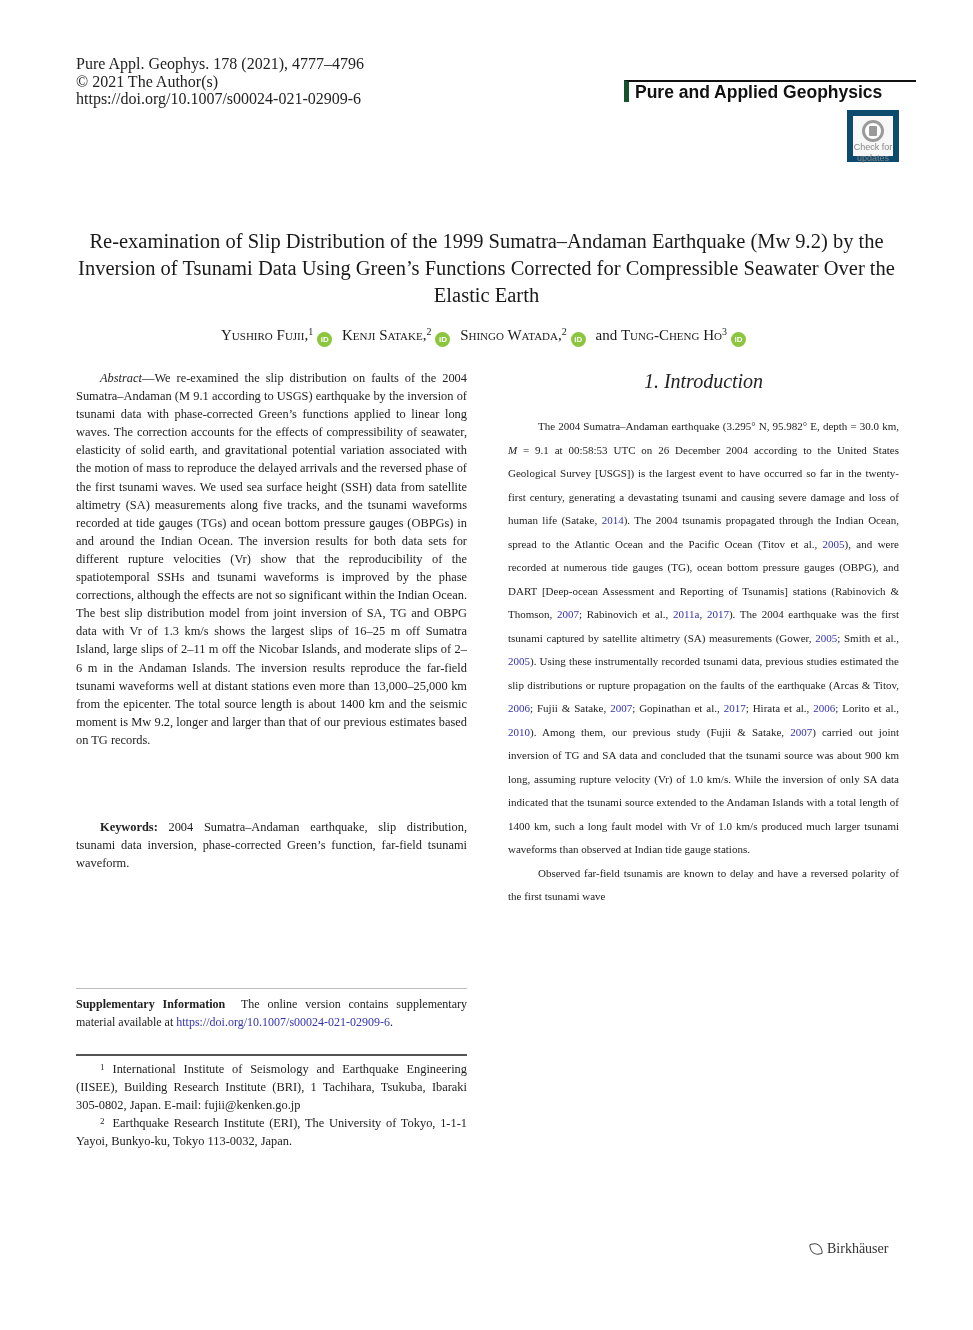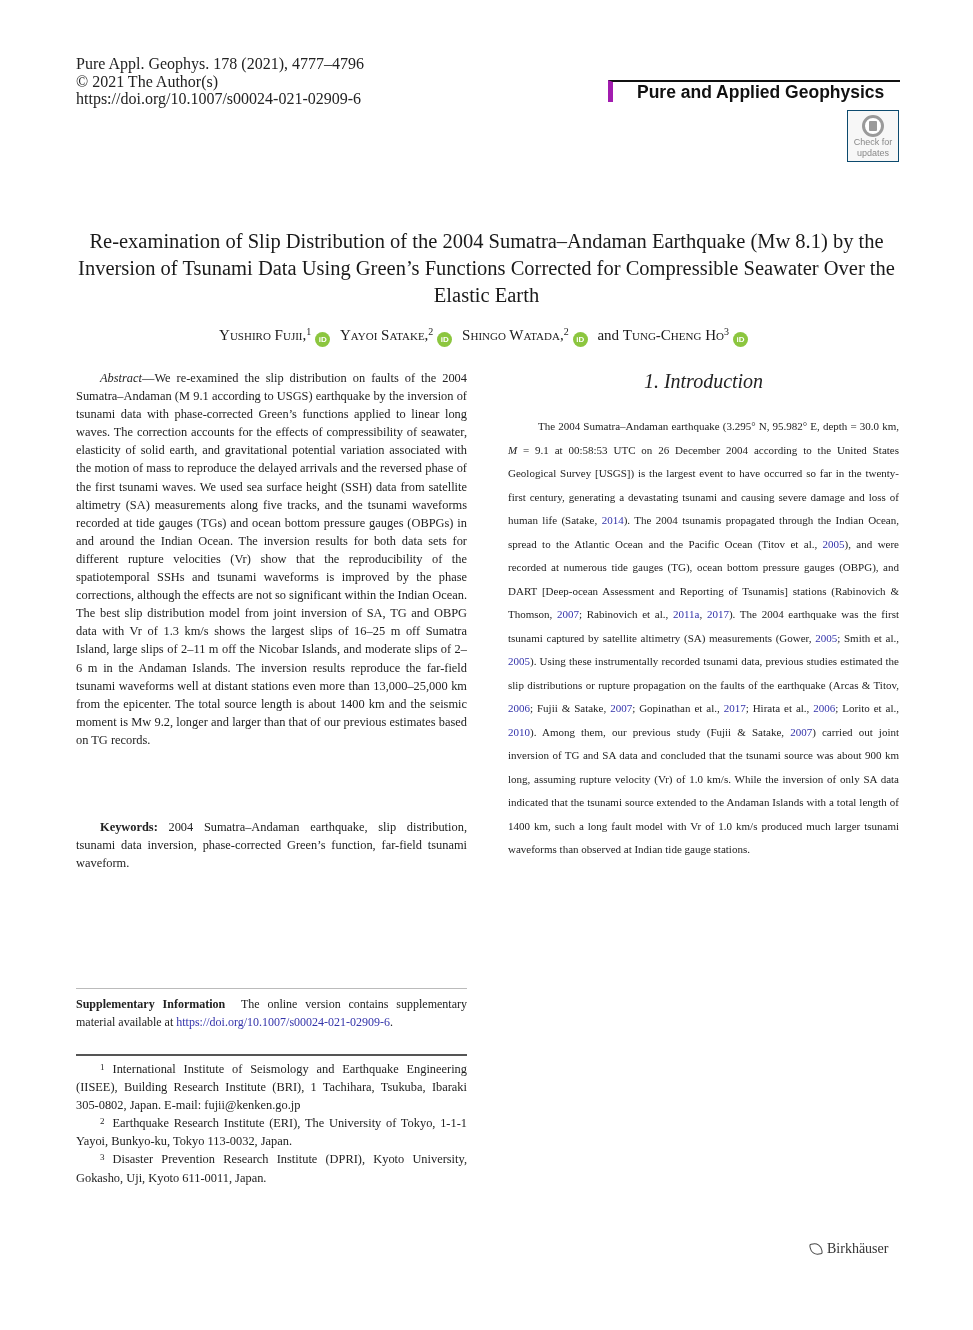--- a/index.html
+++ b/index.html
@@ -1,25 +1,25 @@
 <!DOCTYPE html>
 <html><head>
 <meta charset="utf-8">
 <style>
   html, body { margin: 0; padding: 0; background: #ffffff; }
   body { width: 973px; height: 1330px; position: relative; overflow: hidden;
          font-family: "Liberation Serif", "DejaVu Serif", serif; color: #1a1a1a; }
   .abs { position: absolute; }
   .citation { left: 76px; top: 55px; font-size: 16px; line-height: 17.5px; color: #222; }
   .citation div { white-space: nowrap; }
-  .journal { left: 608px; top: 80px; width: 292px; height: 22px; border-top: 2px solid #111;
-             border-left: 5px solid #a21caf; box-sizing: border-box; padding-left: 24px;
+  .journal { left: 624px; top: 80px; width: 292px; height: 22px; border-top: 2px solid #111;
+             border-left: 5px solid #14532d; box-sizing: border-box; padding-left: 6px;
              font-family: "Liberation Sans", "DejaVu Sans", sans-serif; font-weight: bold;
              font-size: 17.5px; line-height: 20px; color: #111; white-space: nowrap; }
-  .check { left: 847px; top: 110px; width: 52px; height: 52px; border: 1px solid #0c4a6e;
+  .check { left: 847px; top: 110px; width: 52px; height: 52px; border: 6px solid #0c4a6e;
            background: #f7f7f7; box-sizing: border-box; text-align: center;
            font-family: "Liberation Sans", "DejaVu Sans", sans-serif; }
   .check .ring { width: 22px; height: 22px; border-radius: 50%; border: 3px solid #9a9a9a;
                  margin: 4px auto 0; box-sizing: border-box; position: relative; background: #fff; }
   .check .ring::after { content: ""; position: absolute; left: 4px; top: 3px; width: 8px; height: 10px;
                         background: #9a9a9a; border-radius: 1px; }
   .check .lbl { font-size: 9px; line-height: 9.5px; color: #888; margin-top: 1px; }
   .title { left: 60px; top: 228px; width: 853px; text-align: center; font-size: 20.5px;
            line-height: 27px; color: #1a1a1a; }
   .authors { left: 60px; top: 324px; width: 853px; text-align: center; font-size: 15px;
@@ -62,25 +62,25 @@
 </div>
 
 <div class="abs journal">Pure and Applied Geophysics</div>
 
 <div class="abs check">
   <div class="ring"></div>
   <div class="lbl">Check for</div>
   <div class="lbl">updates</div>
 </div>
 
-<div class="abs title">Re-examination of Slip Distribution of the 2004 Sumatra–Andaman Earthquake (Mw 8.1) by the Inversion of Tsunami Data Using Green’s Functions Corrected for Compressible Seawater Over the Elastic Earth</div>
+<div class="abs title">Re-examination of Slip Distribution of the 1999 Sumatra–Andaman Earthquake (Mw 9.2) by the Inversion of Tsunami Data Using Green’s Functions Corrected for Compressible Seawater Over the Elastic Earth</div>
 
 <div class="abs authors">
   <span class="sc">Yushiro Fujii,</span><span class="sup">1</span><span class="orcid">iD</span>
-  <span class="sc">Yayoi Satake,</span><span class="sup">2</span><span class="orcid">iD</span>
+  <span class="sc">Kenji Satake,</span><span class="sup">2</span><span class="orcid">iD</span>
   <span class="sc">Shingo Watada,</span><span class="sup">2</span><span class="orcid">iD</span>
   <span>and</span>
   <span class="sc">Tung-Cheng Ho</span><span class="sup">3</span><span class="orcid">iD</span>
 </div>
 
 <div class="abs col-left abstract">
   <p><span class="ital">Abstract</span><span>—</span><span>We re-examined the slip distribution on faults of the 2004 Sumatra–Andaman (M 9.1 according to USGS) earthquake by the inversion of tsunami data with phase-corrected Green’s functions applied to linear long waves. The correction accounts for the effects of compressibility of seawater, elasticity of solid earth, and gravitational potential variation associated with the motion of mass to reproduce the delayed arrivals and the reversed phase of the first tsunami waves. We used sea surface height (SSH) data from satellite altimetry (SA) measurements along five tracks, and the tsunami waveforms recorded at tide gauges (TGs) and ocean bottom pressure gauges (OBPGs) in and around the Indian Ocean. The inversion results for both data sets for different rupture velocities (Vr) show that the reproducibility of the spatiotemporal SSHs and tsunami waveforms is improved by the phase corrections, although the effects are not so significant within the Indian Ocean. The best slip distribution model from joint inversion of SA, TG and OBPG data with Vr of 1.3 km/s shows the largest slips of 16–25 m off Sumatra Island, large slips of 2–11 m off the Nicobar Islands, and moderate slips of 2–6 m in the Andaman Islands. The inversion results reproduce the far-field tsunami waveforms well at distant stations even more than 13,000–25,000 km from the epicenter. The total source length is about 1400 km and the seismic moment is Mw 9.2, longer and larger than that of our previous estimates based on TG records.</span></p>
 </div>
 
 <div class="abs col-left keywords">
@@ -90,24 +90,24 @@
 <div class="abs supp">
   <div class="supp-inner">
     <span class="bold">Supplementary Information</span>&nbsp;&nbsp;<span>The online version contains supplementary material available at</span> <span class="link">https://doi.org/10.1007/s00024-021-02909-6</span><span>.</span>
   </div>
 </div>
 <div class="abs supp-rule"></div>
 
 <div class="abs col-left affil">
   <p style="text-indent:24px"><span class="fn-num">1</span><span>International Institute of Seismology and Earthquake Engineering (IISEE), Building Research Institute (BRI), 1 Tachihara, Tsukuba, Ibaraki 305-0802, Japan. E-mail: fujii@kenken.go.jp</span></p>
   <p style="text-indent:24px"><span class="fn-num">2</span><span>Earthquake Research Institute (ERI), The University of Tokyo, 1-1-1 Yayoi, Bunkyo-ku, Tokyo 113-0032, Japan.</span></p>
-  <p style="text-indent:24px"><span class="fn-num">3</span><span>Disaster Prevention Research Institute (DPRI), Kyoto University, Gokasho, Uji, Kyoto 611-0011, Japan.</span></p>
 </div>
 
 <div class="abs section-heading">1.  Introduction</div>
 
 <div class="abs col-right intro">
   <p id="intro-p1"><span>The 2004 Sumatra–Andaman earthquake (3.295° N, 95.982° E, depth = 30.0 km, </span><span class="ital">M</span><span> = 9.1 at 00:58:53 UTC on 26 December 2004 according to the United States Geological Survey [USGS]) is the largest event to have occurred so far in the twenty-first century, generating a devastating tsunami and causing severe damage and loss of human life (Satake, </span><span class="link">2014</span><span>). The 2004 tsunamis propagated through the Indian Ocean, spread to the Atlantic Ocean and the Pacific Ocean (Titov et al., </span><span class="link">2005</span><span>), and were recorded at numerous tide gauges (TG), ocean bottom pressure gauges (OBPG), and DART [Deep-ocean Assessment and Reporting of Tsunamis] stations (Rabinovich &amp; Thomson, </span><span class="link">2007</span><span>; Rabinovich et al., </span><span class="link">2011a</span><span>, </span><span class="link">2017</span><span>). The 2004 earthquake was the first tsunami captured by satellite altimetry (SA) measurements (Gower, </span><span class="link">2005</span><span>; Smith et al., </span><span class="link">2005</span><span>). Using these instrumentally recorded tsunami data, previous studies estimated the slip distributions or rupture propagation on the faults of the earthquake (Arcas &amp; Titov, </span><span class="link">2006</span><span>; Fujii &amp; Satake, </span><span class="link">2007</span><span>; Gopinathan et al., </span><span class="link">2017</span><span>; Hirata et al., </span><span class="link">2006</span><span>; Lorito et al., </span><span class="link">2010</span><span>). Among them, our previous study (Fujii &amp; Satake, </span><span class="link">2007</span><span>) carried out joint inversion of TG and SA data and concluded that the tsunami source was about 900 km long, assuming rupture velocity (Vr) of 1.0 km/s. While the inversion of only SA data indicated that the tsunami source extended to the Andaman Islands with a total length of 1400 km, such a long fault model with Vr of 1.0 km/s produced much larger tsunami waveforms than observed at Indian tide gauge stations.</span></p>
+  <p>Observed far-field tsunamis are known to delay and have a reversed polarity of the first tsunami wave</p>
 </div>
 
 <div class="abs publisher">
   <span class="leaf"></span><span>Birkhäuser</span>
 </div>
 
 </body></html>

